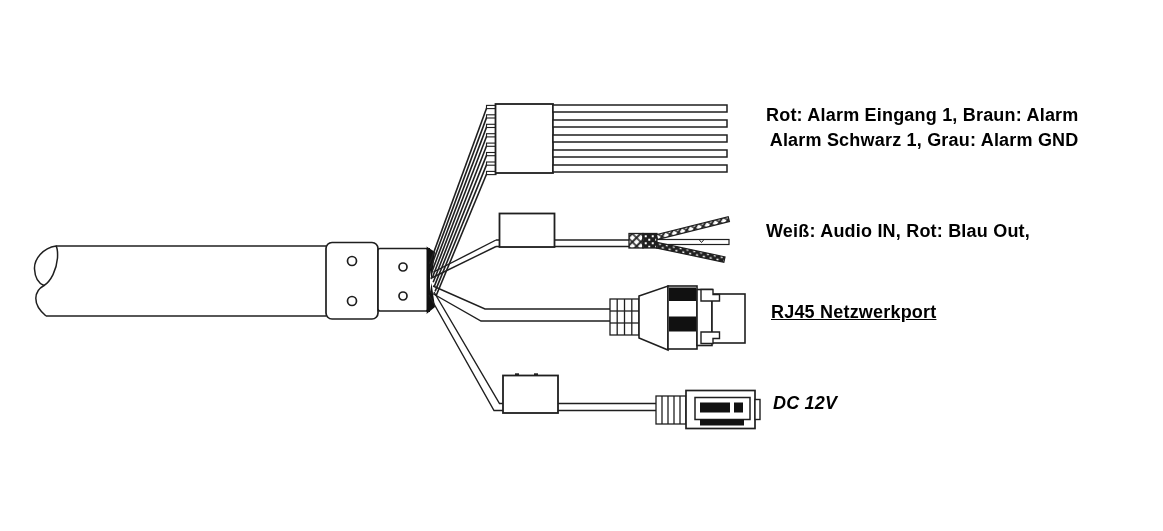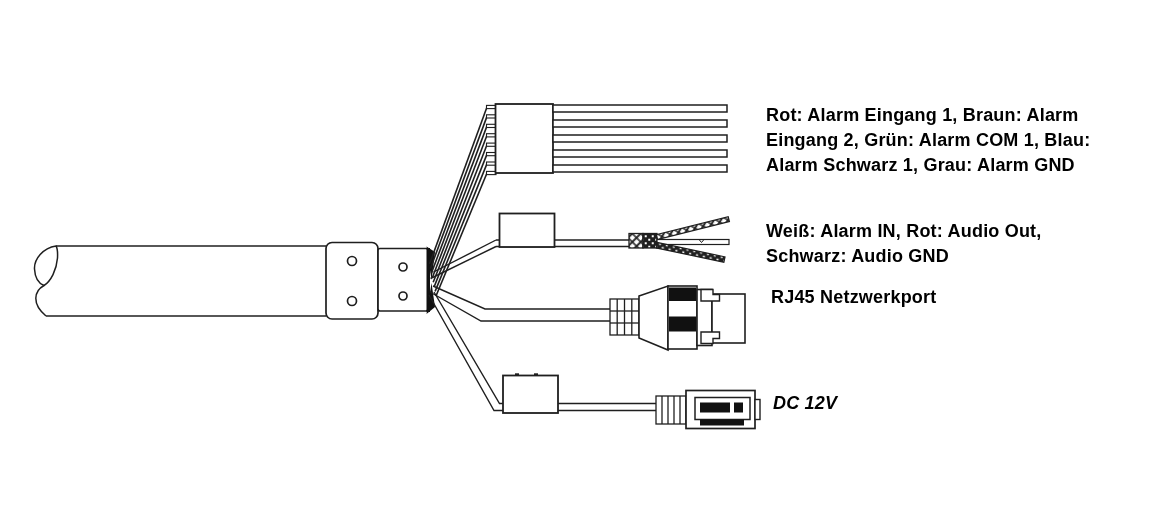--- a/index.html
+++ b/index.html
@@ -12,24 +12,25 @@
   }
   .diagram-svg{position:absolute;left:0;top:0;}
   .label{
     position:absolute;
     font-weight:bold;
     font-size:18px;
     line-height:25px;
     color:#000000;
     white-space:nowrap;
     letter-spacing:0.2px;
+    text-align:right;
   }
   .label-alarm{left:766px;top:103px;}
   .label-audio{left:766px;top:219px;}
-  .label-network{left:771px;top:285px;}
+  .label-network{left:771px;top:300px;text-decoration:underline;}
   .label-power{left:773px;top:391px;font-style:italic;}
 </style>
 </head>
 <body>
 
 <div class="stage">
 
   <svg class="diagram-svg" width="1163" height="531" viewBox="0 0 1163 531" fill="none" stroke="#1f1f1f" stroke-width="1.5">
     <defs>
       <pattern id="diagHatch" width="6" height="6" patternUnits="userSpaceOnUse" patternTransform="rotate(45)">
@@ -162,26 +163,24 @@
         <rect x="700" y="402.5" width="30" height="10" fill="#111111" stroke="none"></rect>
         <rect x="734" y="402.5" width="9" height="10" fill="#111111" stroke="none"></rect>
         <rect x="700" y="419.5" width="44" height="6" fill="#111111" stroke="none"></rect>
         <rect x="755" y="399.5" width="5" height="20" fill="#ffffff" stroke-width="1.4"></rect>
       </g>
     </g>
   </svg>
 
   <div class="label label-alarm">
     <div>Rot: Alarm Eingang 1, Braun: Alarm</div>
-    <div>Eingang 2, Grün: Alarm COM 1, Blau:</div>
     <div>Alarm Schwarz 1, Grau: Alarm GND</div>
   </div>
 
   <div class="label label-audio">
-    <div>Weiß: Alarm IN, Rot: Audio Out,</div>
-    <div>Schwarz: Audio GND</div>
+    <div>Weiß: Audio IN, Rot: Blau Out,</div>
   </div>
 
   <div class="label label-network">RJ45 Netzwerkport</div>
 
   <div class="label label-power">DC 12V</div>
 
 </div>
 
 </body></html>

